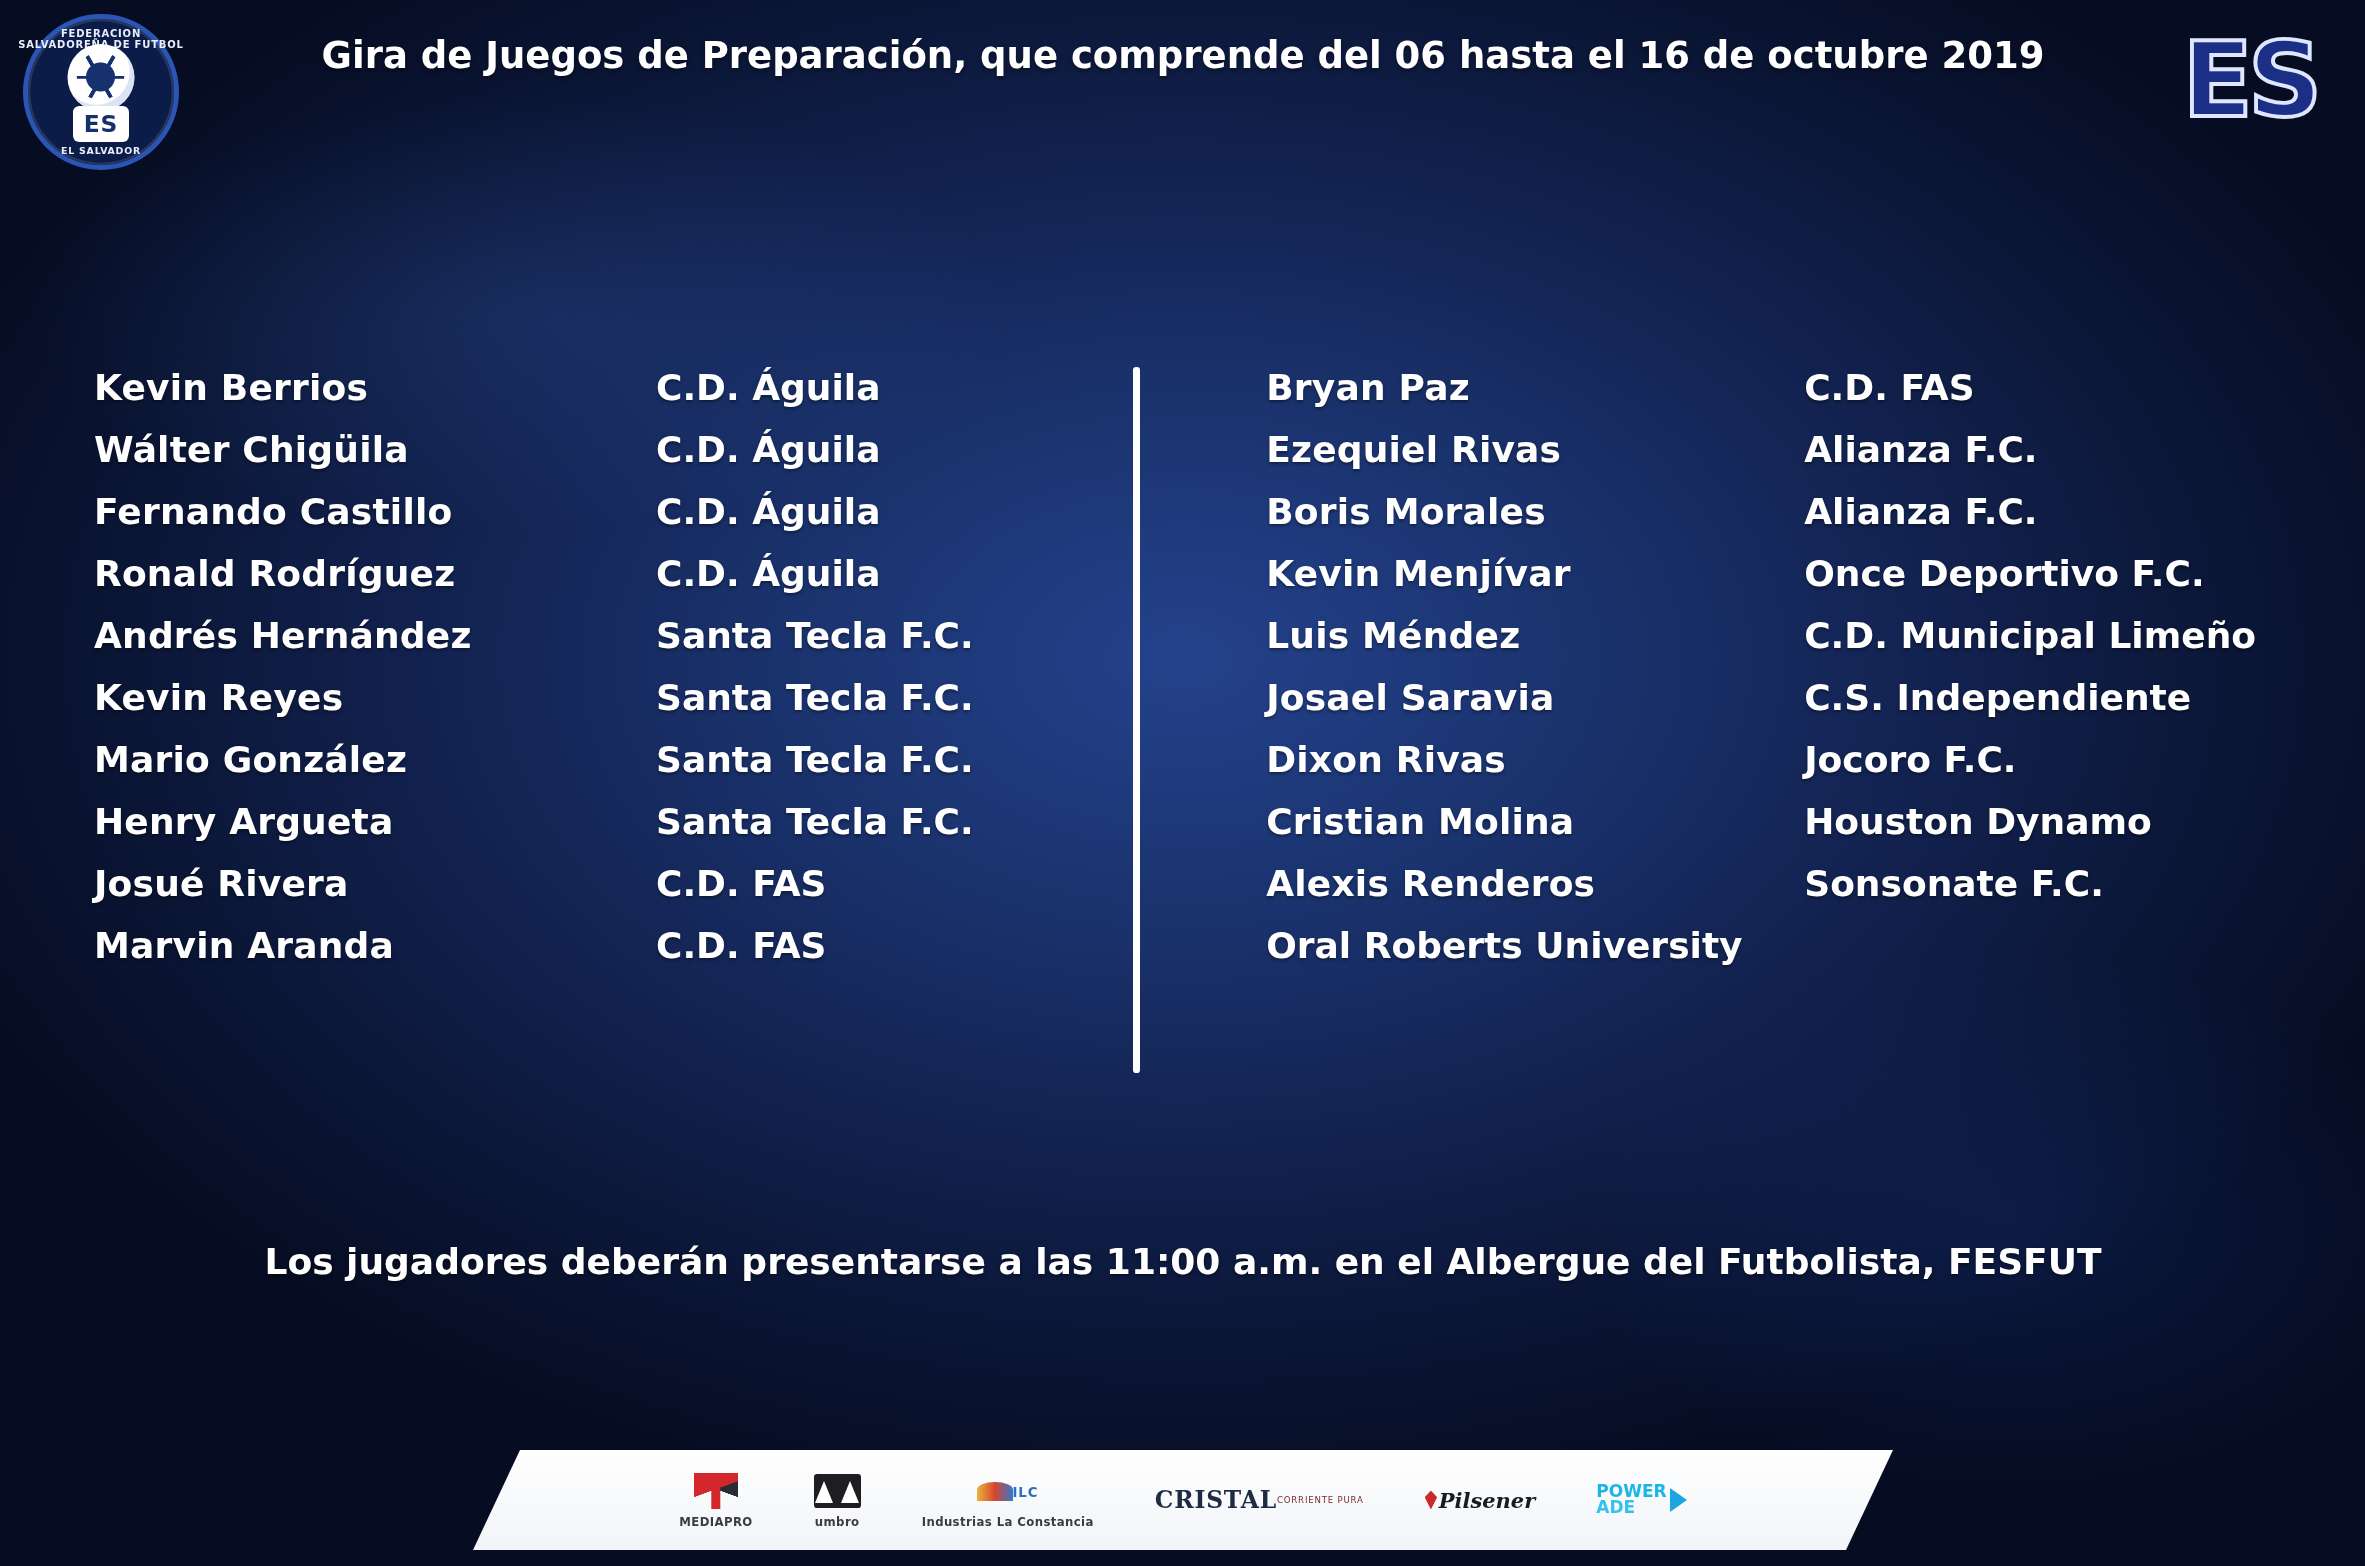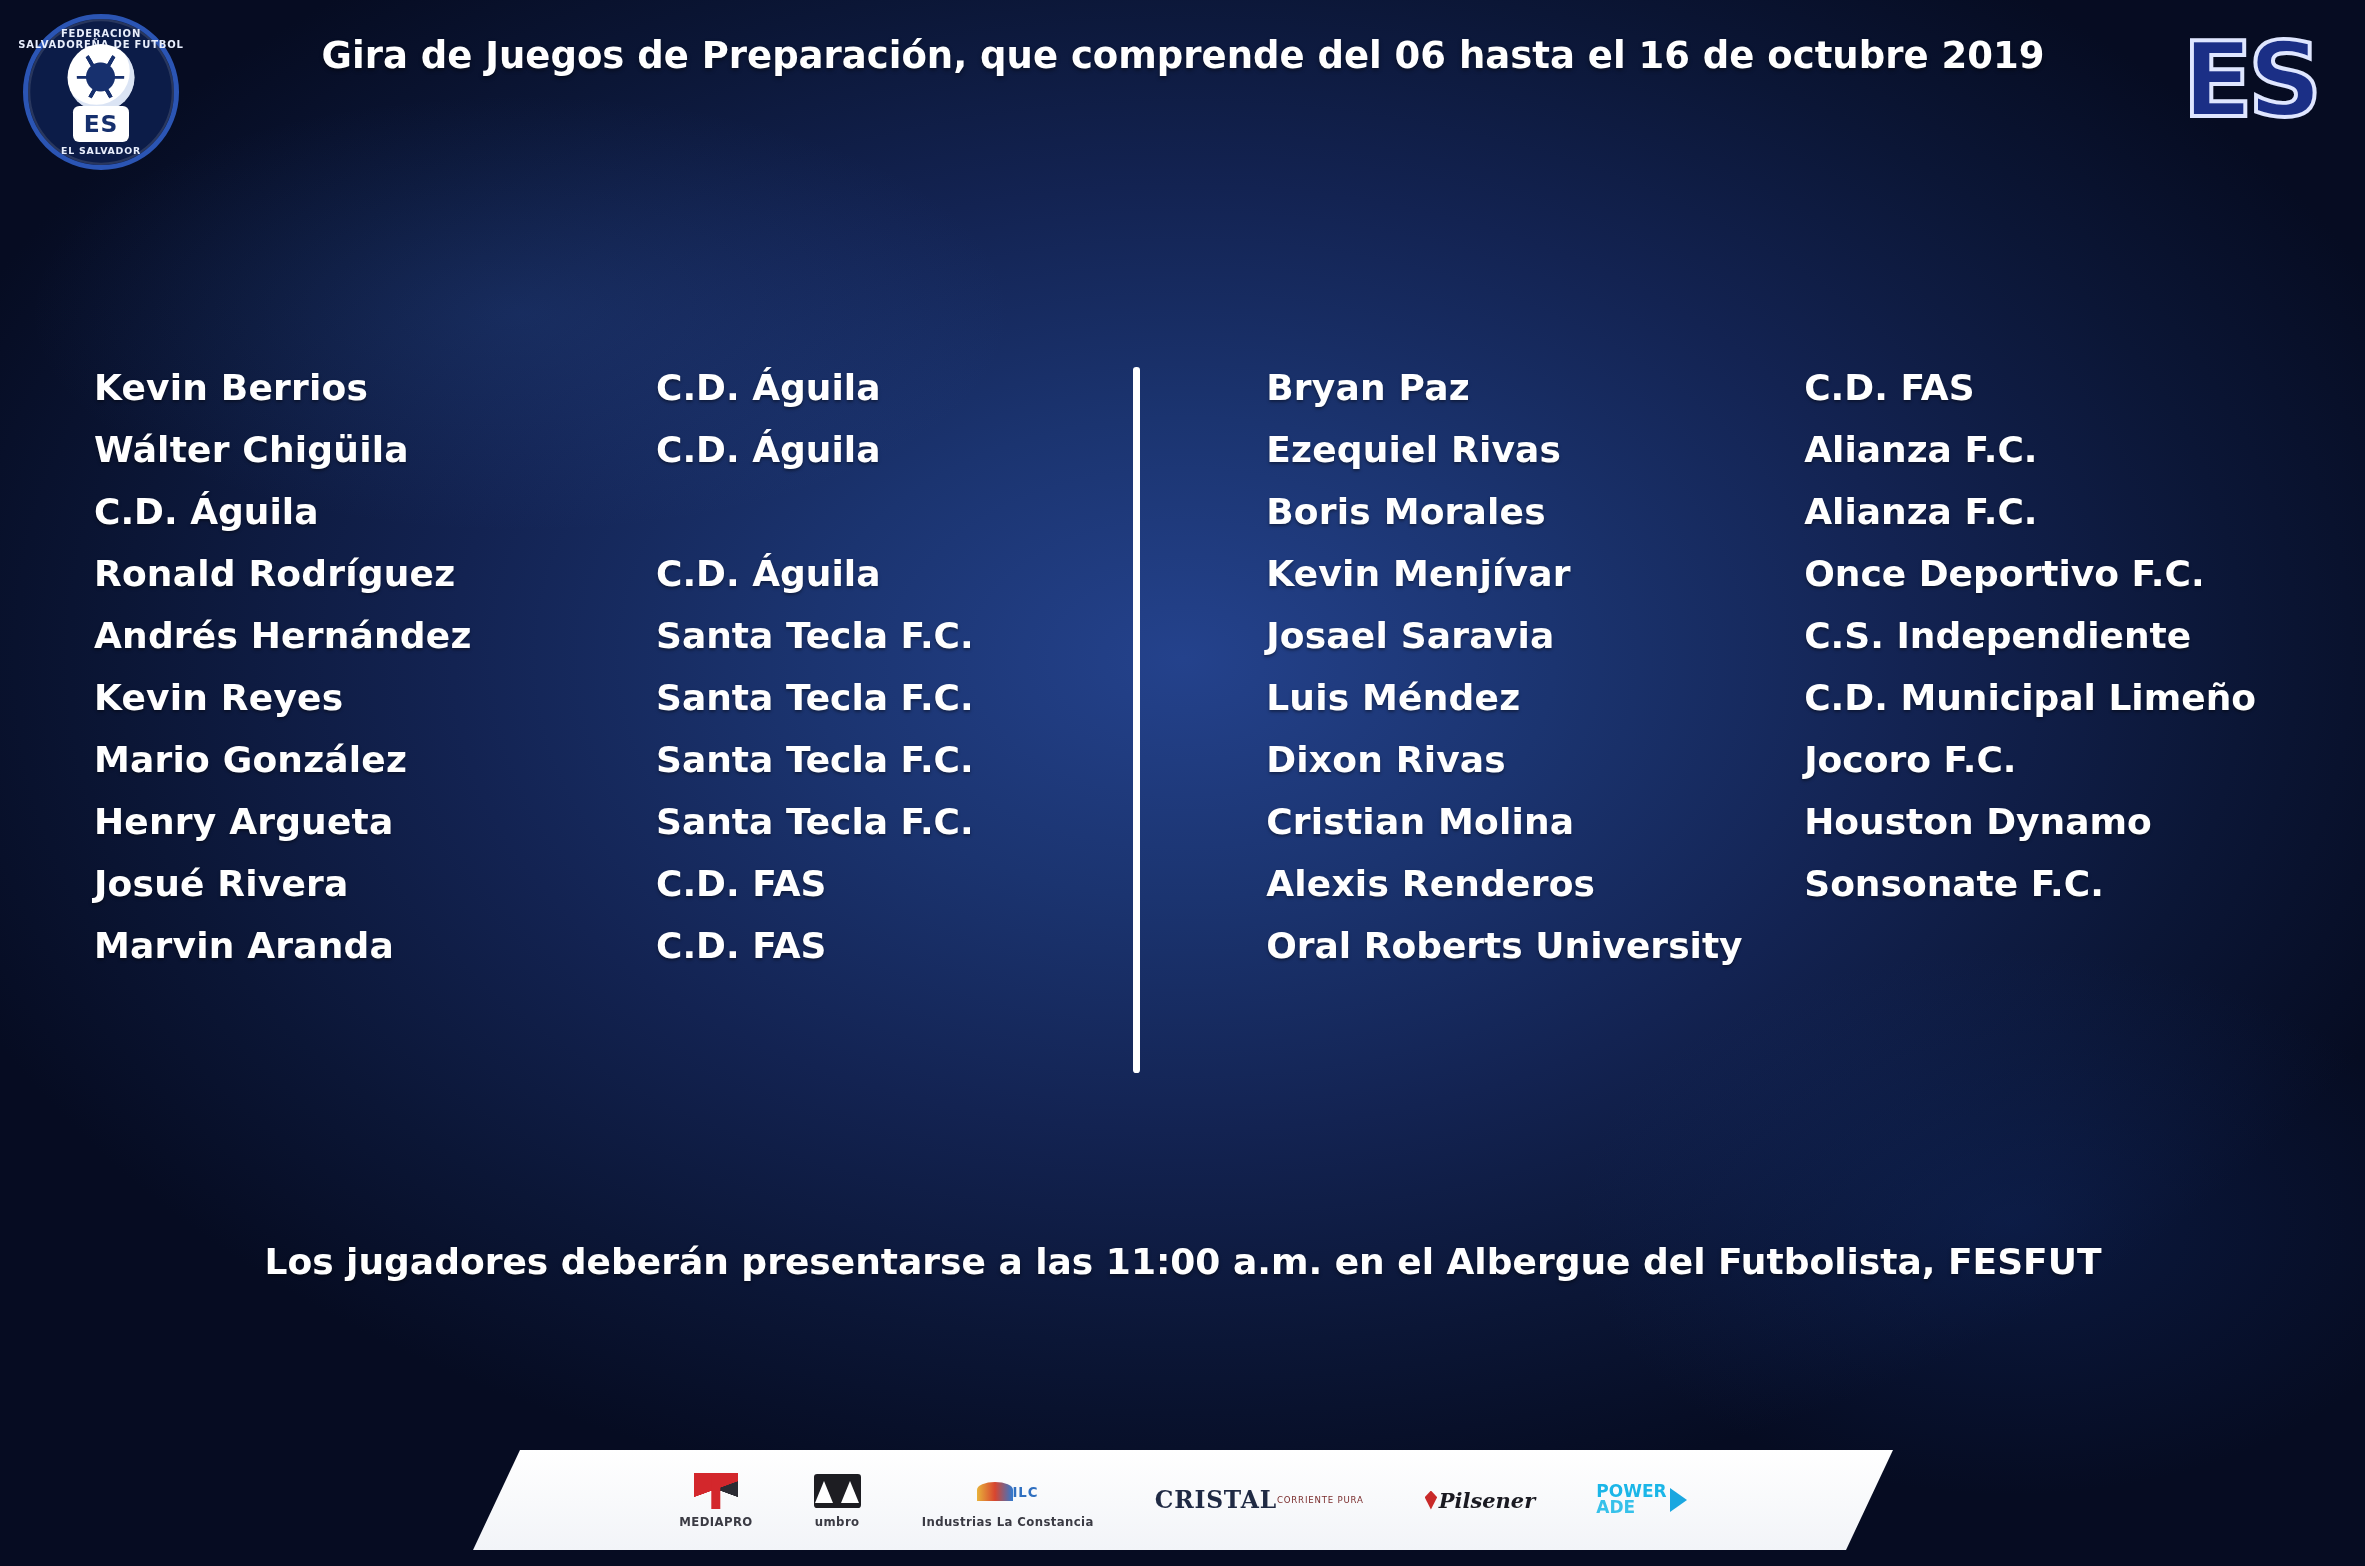--- a/index.html
+++ b/index.html
@@ -357,20 +357,21 @@
     <div class="col left">
       <div class="row">
           <span class="player">Kevin Berrios</span>
           <span class="club">C.D. Águila</span>
         </div>
       <div class="row">
           <span class="player">Wálter Chigüila</span>
           <span class="club">C.D. Águila</span>
         </div>
       <div class="row">
+          <span class="player">Fernando Castillo</span>
           <span class="club">C.D. Águila</span>
         </div>
       <div class="row">
           <span class="player">Ronald Rodríguez</span>
           <span class="club">C.D. Águila</span>
         </div>
       <div class="row">
           <span class="player">Andrés Hernández</span>
           <span class="club">Santa Tecla F.C.</span>
         </div>
@@ -409,26 +410,26 @@
         </div>
       <div class="row">
           <span class="player">Boris Morales</span>
           <span class="club">Alianza F.C.</span>
         </div>
       <div class="row">
           <span class="player">Kevin Menjívar</span>
           <span class="club">Once Deportivo F.C.</span>
         </div>
       <div class="row">
+          <span class="player">Luis Méndez</span>
+          <span class="club">C.D. Municipal Limeño</span>
+        </div>
+      <div class="row">
           <span class="player">Josael Saravia</span>
           <span class="club">C.S. Independiente</span>
-        </div>
-      <div class="row">
-          <span class="player">Luis Méndez</span>
-          <span class="club">C.D. Municipal Limeño</span>
         </div>
       <div class="row">
           <span class="player">Dixon Rivas</span>
           <span class="club">Jocoro F.C.</span>
         </div>
       <div class="row">
           <span class="player">Cristian Molina</span>
           <span class="club">Houston Dynamo</span>
         </div>
       <div class="row">

